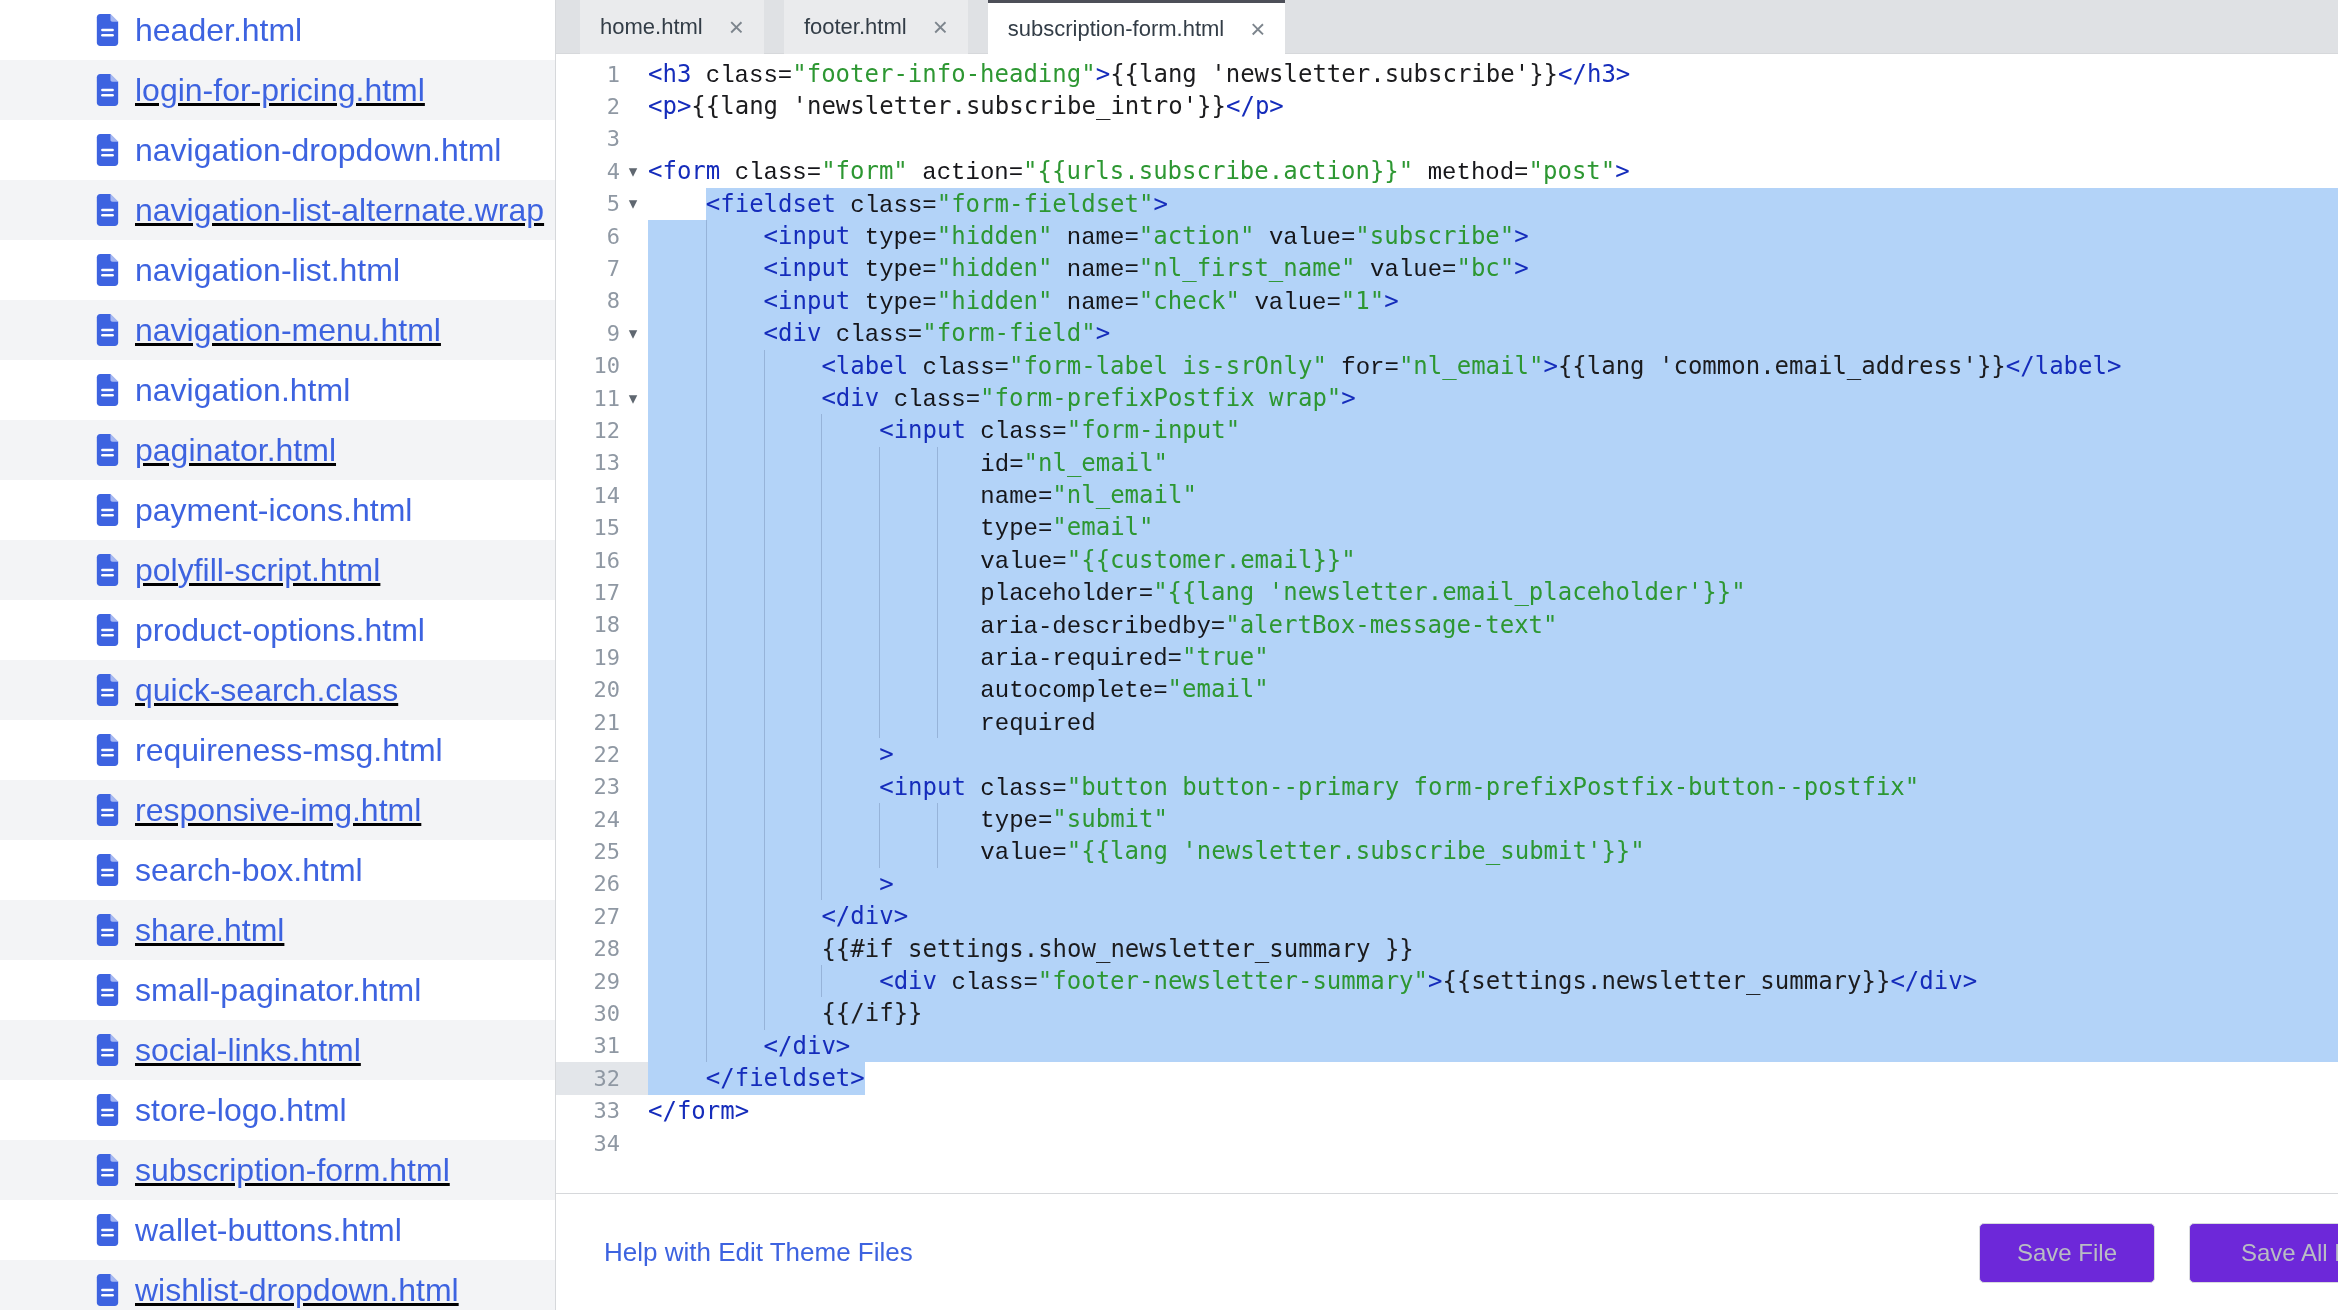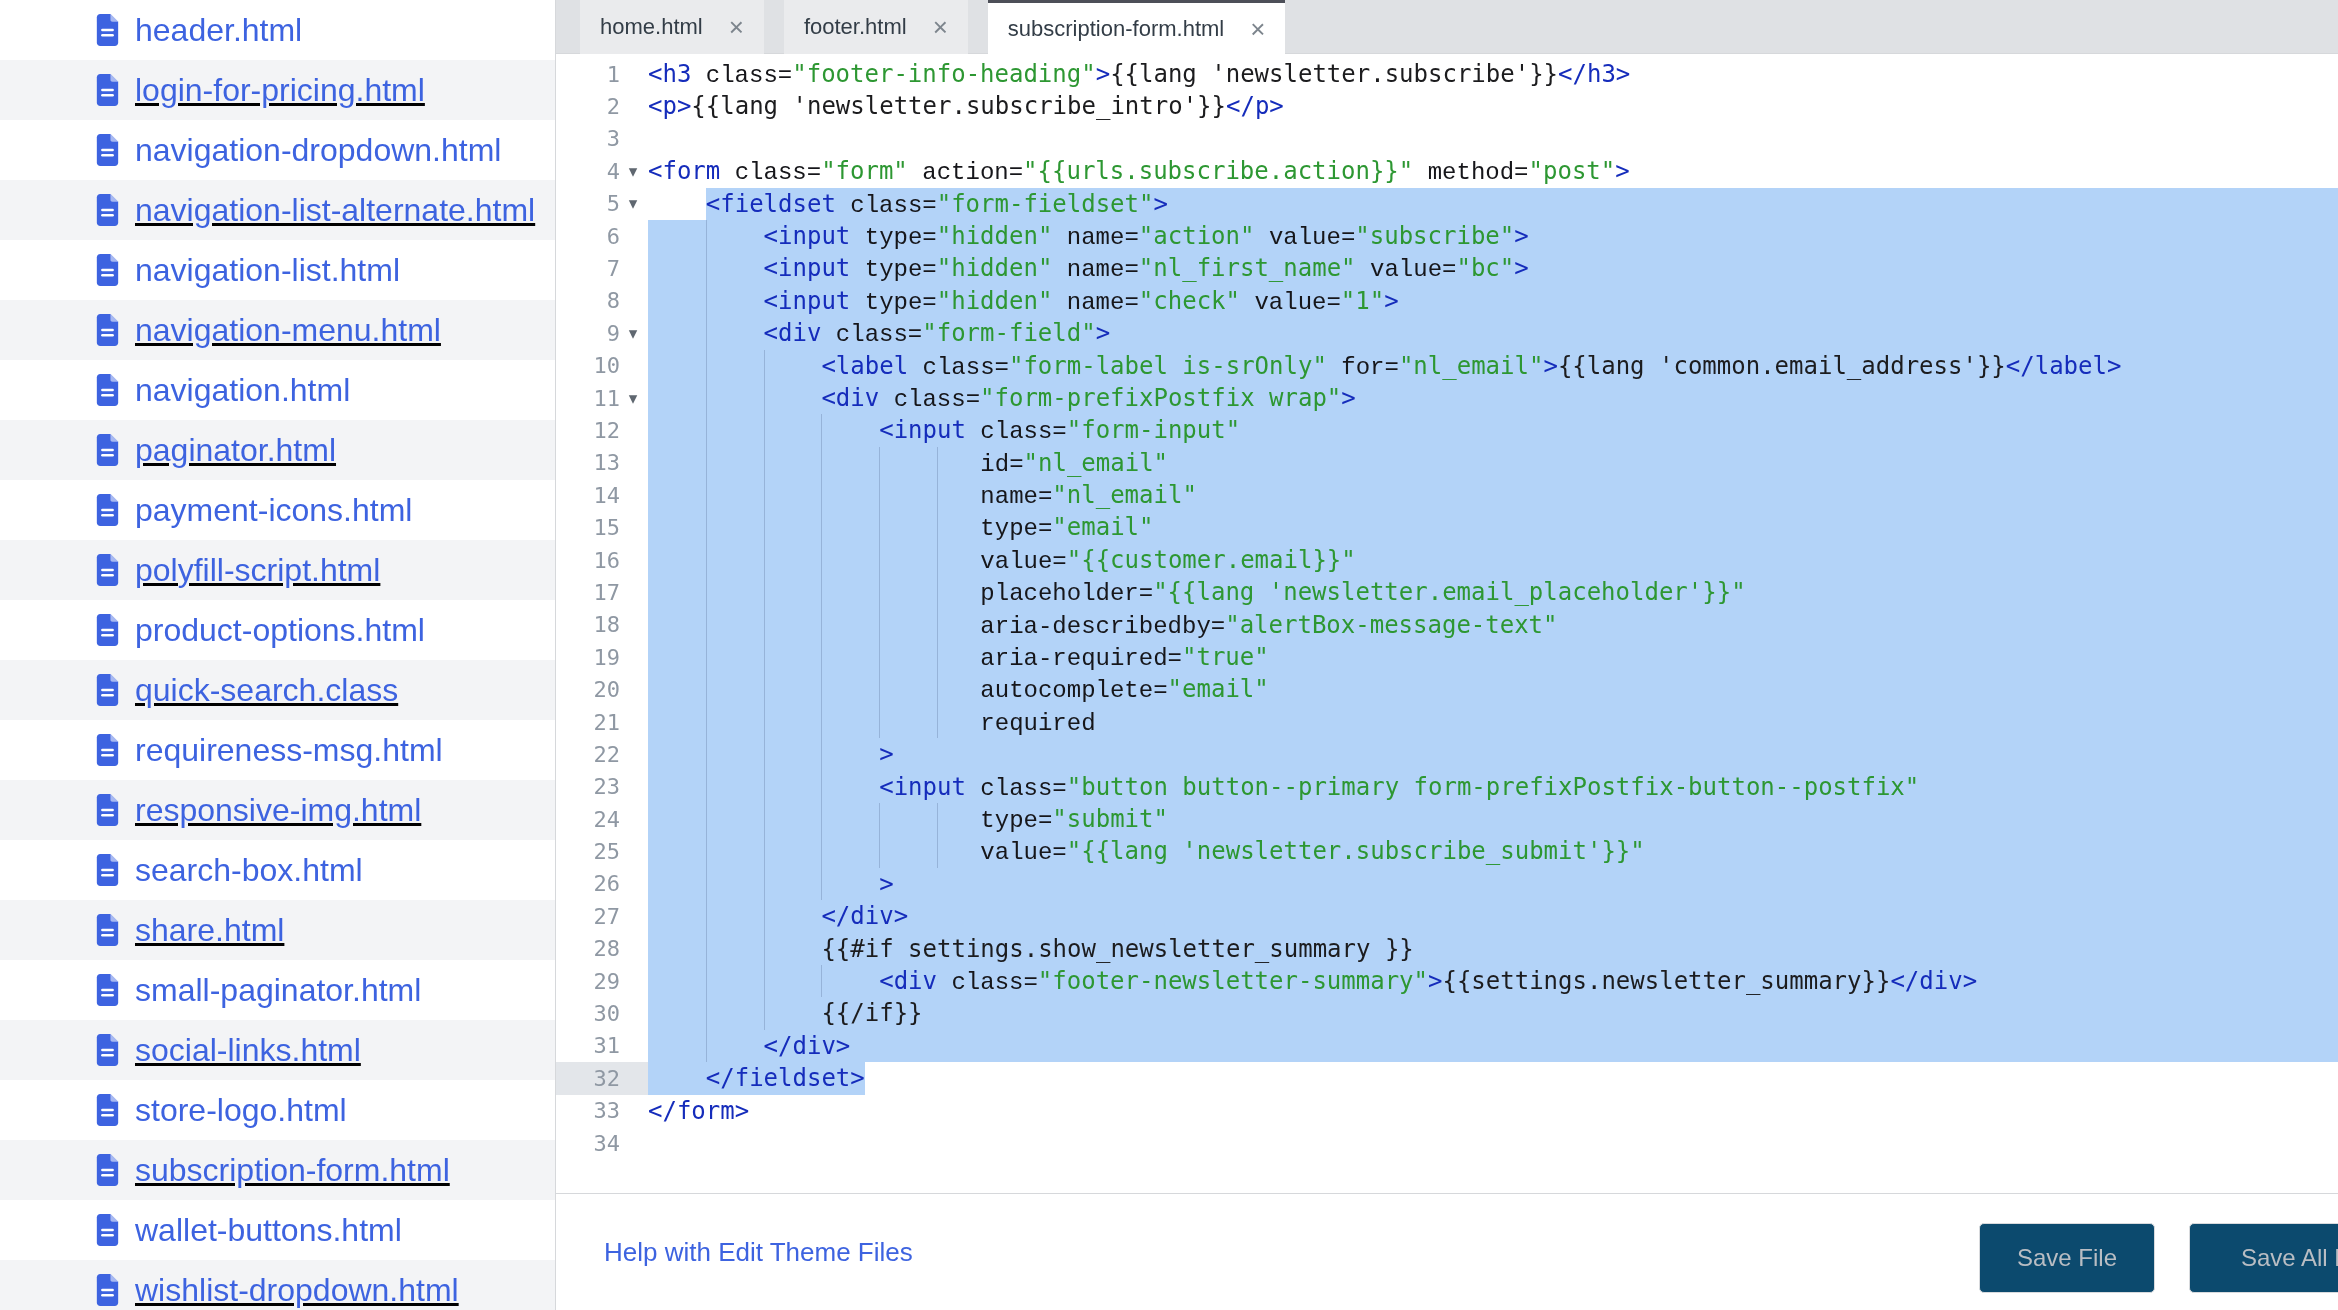--- a/index.html
+++ b/index.html
@@ -47,22 +47,22 @@
   .tk-a { color:var(--attr);font-family:Liberation Mono, monospace; }
   .tk-s { color:var(--string); }
   .tk-h { color:var(--handlebars); }
   .tk-x { color:#222; }
 
   
   .bottombar { height:117px; border-top:1px solid var(--border); background:#fff;
                position:relative; display:flex; align-items:center; }
   .help-link { margin-left:48px; font-size:26px; color:var(--link-blue);
                text-decoration:none; cursor:pointer; }
-  .btn { position:absolute; top:29px; height:70px; border:1px solid #d8dadd;
-         border-radius:5px; background:#0c4a6e; color:var(--disabled-text); font-size:24px;
+  .btn { position:absolute; top:29px; height:60px; border:1px solid #d8dadd;
+         border-radius:5px; background:#6d28d9; color:var(--disabled-text); font-size:24px;
          font-family:"Liberation Sans", sans-serif; cursor:pointer; }
   .btn-savefile { right:183px; width:176px; }
   .btn-saveall  { left:1633px; width:212px; }
 </style>
 </head>
 <body>
 
 <div class="app">
 
   <aside class="sidebar" id="sidebar">
@@ -93,21 +93,21 @@
         </svg>
         <span class="file-name">navigation-dropdown.html</span>
       </div>
       <div class="file-row alt">
         <svg width="27" height="32" viewBox="0 0 20 24">
           <path d="M2 2.5 C2 1.12 3.12 0 4.5 0 L12.2 0 L18 5.8 L18 21.5 C18 22.88 16.88 24 15.5 24 L4.5 24 C3.12 24 2 22.88 2 21.5 Z" fill="#3d63e0"></path>
           <path d="M12.2 0 L18 5.8 L13.7 5.8 C12.87 5.8 12.2 5.13 12.2 4.3 Z" fill="#ffffff" opacity="0.55"></path>
           <rect x="5.2" y="11" width="9.6" height="1.9" rx="0.95" fill="#fff"></rect>
           <rect x="5.2" y="15" width="9.6" height="1.9" rx="0.95" fill="#fff"></rect>
         </svg>
-        <span class="file-name">navigation-list-alternate.html</span>
+        <span class="file-name">navigation-list-alternate.wrap</span>
       </div>
       <div class="file-row">
         <svg width="27" height="32" viewBox="0 0 20 24">
           <path d="M2 2.5 C2 1.12 3.12 0 4.5 0 L12.2 0 L18 5.8 L18 21.5 C18 22.88 16.88 24 15.5 24 L4.5 24 C3.12 24 2 22.88 2 21.5 Z" fill="#3d63e0"></path>
           <path d="M12.2 0 L18 5.8 L13.7 5.8 C12.87 5.8 12.2 5.13 12.2 4.3 Z" fill="#ffffff" opacity="0.55"></path>
           <rect x="5.2" y="11" width="9.6" height="1.9" rx="0.95" fill="#fff"></rect>
           <rect x="5.2" y="15" width="9.6" height="1.9" rx="0.95" fill="#fff"></rect>
         </svg>
         <span class="file-name">navigation-list.html</span>
       </div>

